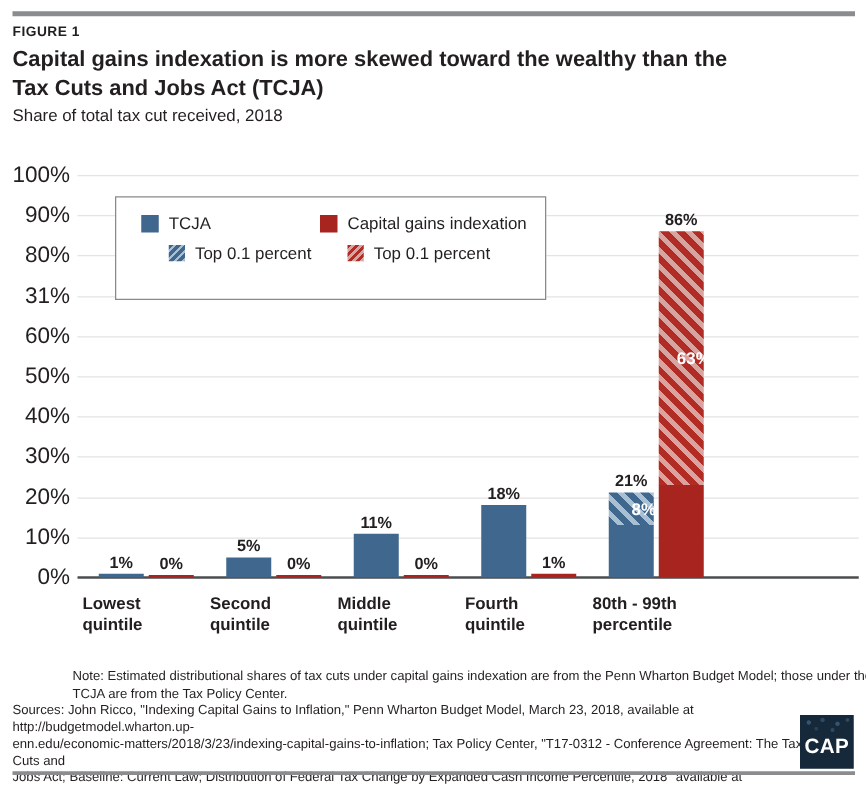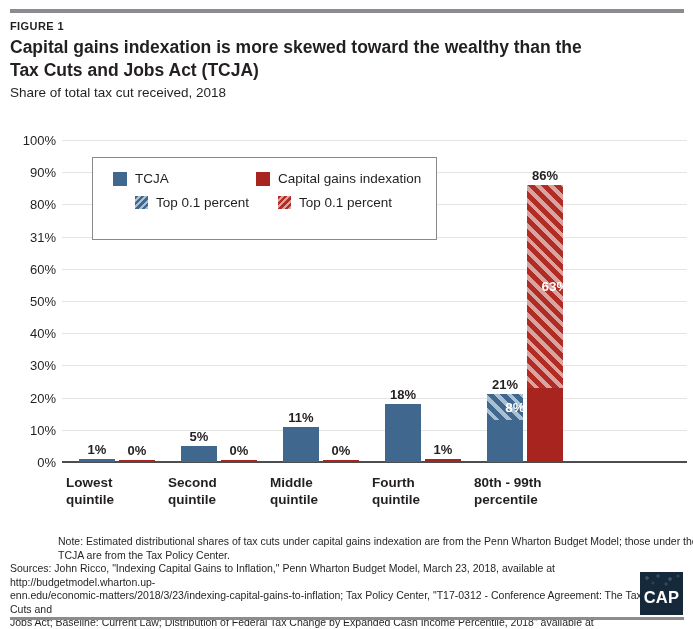--- a/index.html
+++ b/index.html
@@ -4,21 +4,21 @@
 <style>
   html,body{margin:0;padding:0;background:#fff;}
   .page{position:relative;width:693px;height:629px;background:#ffffff;
         font-family:"Liberation Sans",sans-serif;color:#231f20;overflow:hidden;}
   .abs{position:absolute;}
   .top-rule{left:10px;top:9px;width:674px;height:4px;background:#8a8c8f;}
   .figure-label{left:10px;top:20px;font-size:11px;font-weight:bold;letter-spacing:.4px;}
   .page-title{left:10px;top:36px;font-size:17.5px;font-weight:bold;line-height:23px;white-space:pre-line;}
   .page-subtitle{left:10px;top:85px;font-size:13.5px;}
   .y-axis{left:0;top:140px;width:56px;height:322px;}
-  .y-tick{position:absolute;right:0;width:56px;text-align:right;font-size:13px;transform:translateY(-50%);}
+  .y-tick{position:absolute;right:0;width:56px;text-align:right;font-size:18px;transform:translateY(-50%);}
   .gridlines{left:62px;top:140px;width:625px;height:322px;}
   .gridline{position:absolute;left:0;right:0;height:1px;background:#e4e4e5;}
   .x-axis-line{position:absolute;left:0;right:0;bottom:-1px;height:2px;background:#4c4d4f;}
   .bar-groups{left:66px;top:140px;width:612px;height:322px;display:flex;}
   .bar-group{position:relative;width:102px;height:100%;}
   .bars{position:absolute;left:0;right:0;bottom:0;display:flex;justify-content:center;align-items:flex-end;gap:4px;}
   .bar-wrap{position:relative;width:36px;display:flex;flex-direction:column;justify-content:flex-end;}
   .bar-seg{width:100%;}
   .bar-value{position:absolute;top:-17px;left:-13px;right:-13px;text-align:center;font-size:13px;font-weight:bold;color:#231f20;}
   .overlay-label{display:flex;align-items:center;justify-content:center;height:100%;

